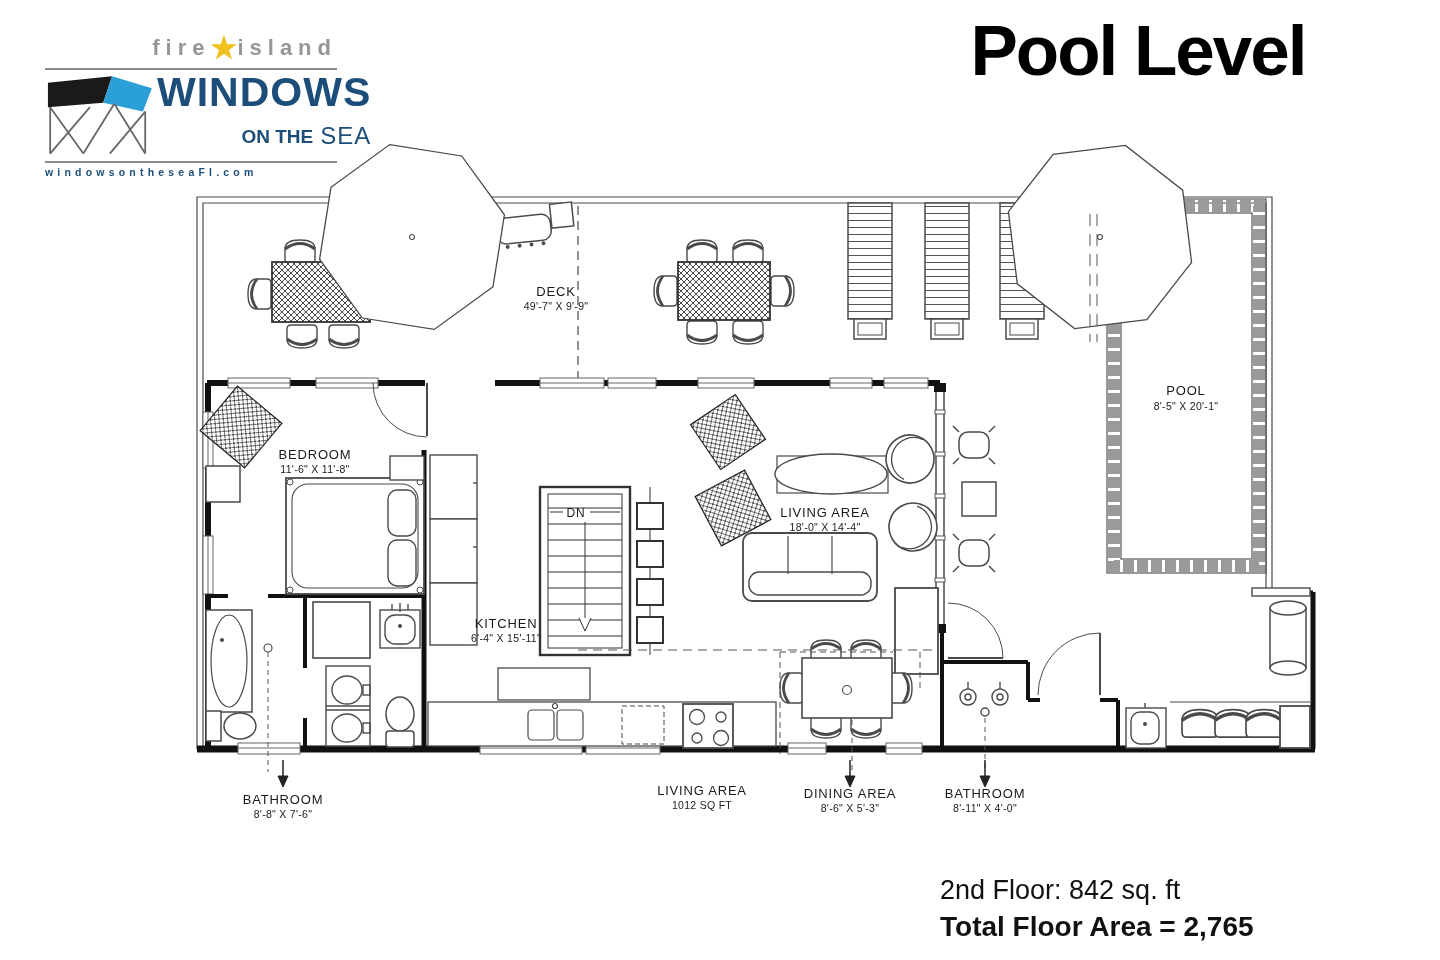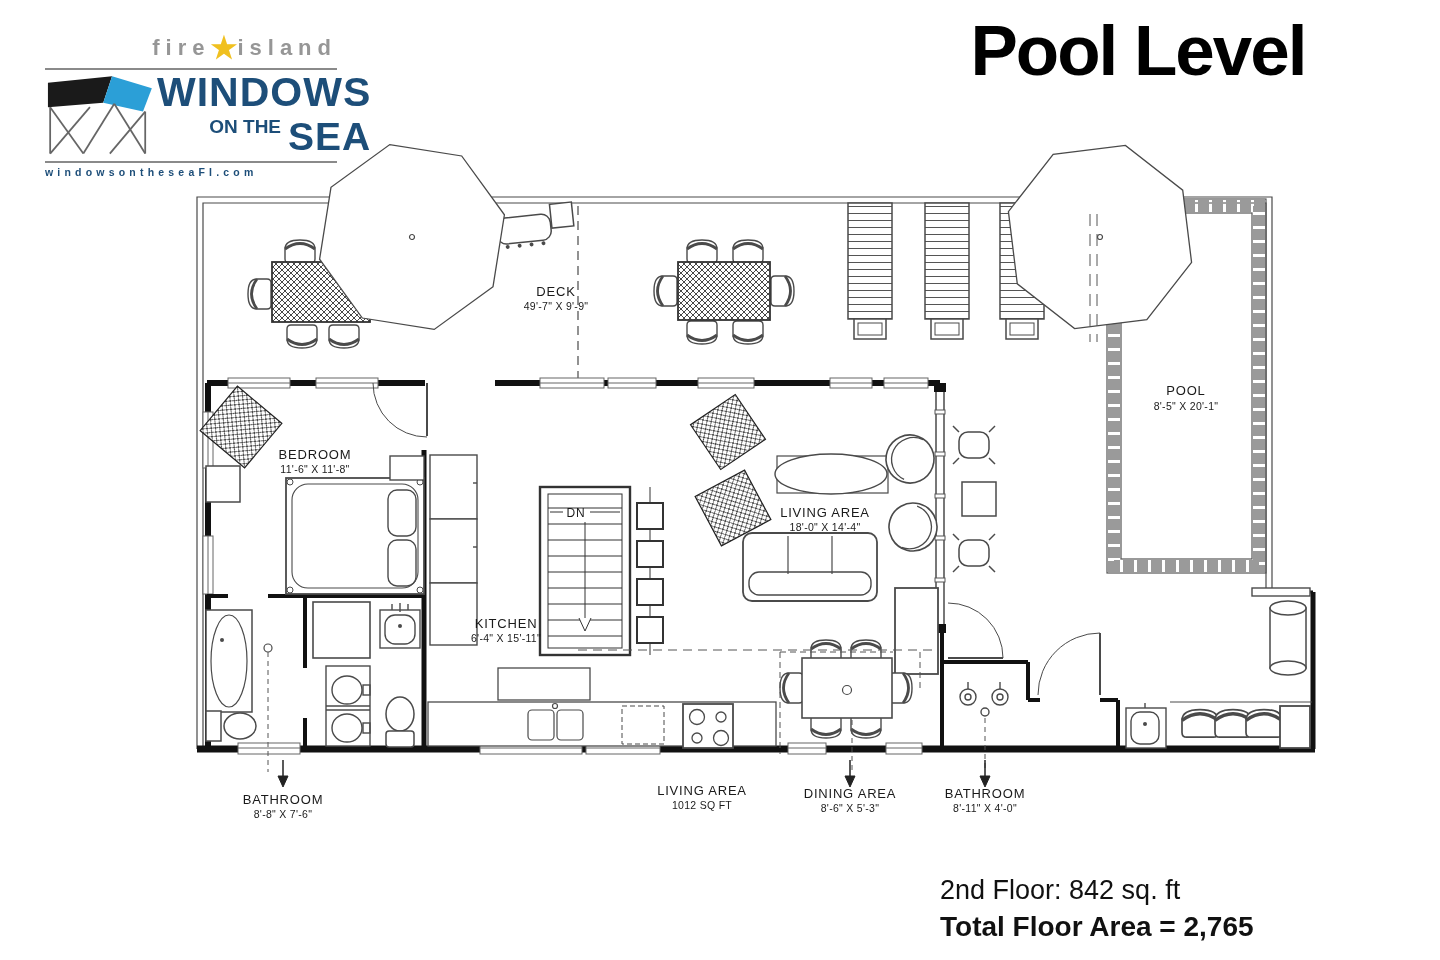--- a/index.html
+++ b/index.html
@@ -9,23 +9,23 @@
   
   .logo { position:absolute; left:45px; top:30px; width:292px; }
   .logo-tagline { display:flex; justify-content:flex-end; align-items:center;
                   color:#969696; font-weight:bold; font-size:22px; letter-spacing:6px; }
   .logo-star { color:#f0c01f; font-size:30px; letter-spacing:0; }
   .logo-rule { border:none; border-top:2px solid #8a8a8a; margin:3px 0 2px 0; }
   .logo-main { display:flex; align-items:flex-start; }
   .logo-house { flex:0 0 auto; margin-top:2px; }
   .logo-name { flex:1 1 auto; text-align:right; color:#1d4e79; line-height:1; }
   .logo-name-1 { font-size:41px; font-weight:bold; letter-spacing:1px; }
-  .logo-name-2 { display:flex; justify-content:flex-end; align-items:flex-start; gap:7px; margin-top:4px; }
+  .logo-name-2 { display:flex; justify-content:flex-end; align-items:center; gap:7px; margin-top:11px; }
   .logo-name-2 .small { font-size:19px; font-weight:bold; }
-  .logo-name-2 .big   { font-size:39px; font-weight:bold; letter-spacing:1px; }
+  .logo-name-2 .big   { font-size:24px; font-weight:normal; letter-spacing:1px; }
   .logo-site { color:#1d4e79; font-weight:bold; font-size:10.5px; letter-spacing:4.2px;
                margin-top:3px; }
 
   
   .main-title { position:absolute; right:52px; top:10px; width:500px; text-align:center;
                 font-size:71px; font-weight:bold; letter-spacing:-2px; color:#000; }
 
   
   .plan-svg { position:absolute; left:185px; top:135px; }
   .plan-svg text { font-family:"Liberation Sans", sans-serif; fill:#1a1a1a; }

